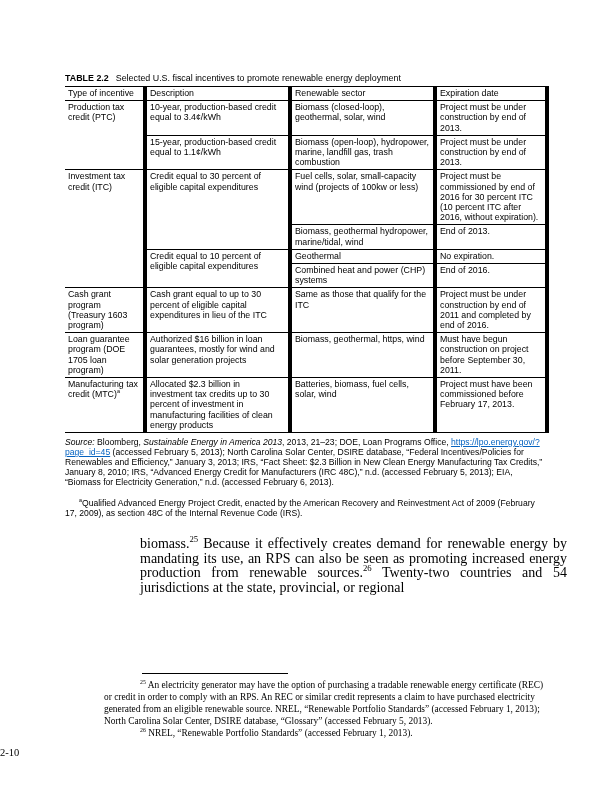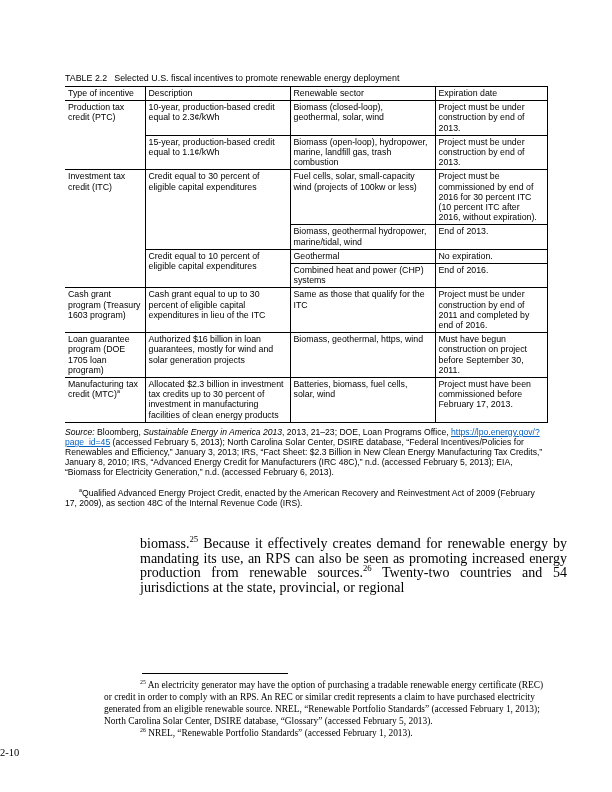--- a/index.html
+++ b/index.html
@@ -3,29 +3,29 @@
 <meta charset="utf-8">
 <style>
   * { margin:0; padding:0; box-sizing:border-box; }
   html,body { background:#ffffff; }
   .page {
     position:relative; width:612px; height:792px; background:#ffffff; color:#000;
     font-family:"Liberation Sans", sans-serif; overflow:hidden;
   }
   .upper { position:absolute; left:65px; top:73px; width:482px; }
   .table-title { font-size:8.9px; line-height:11px; margin-bottom:2px; white-space:nowrap; }
-  .table-title .lbl { font-weight:normal; margin-right:7px; }
+  .table-title .lbl { font-weight:bold; margin-right:7px; }
   table.incentives {
     width:482px; table-layout:fixed; border-collapse:collapse;
     font-size:8.8px; line-height:10.2px;
   }
   th, td {
     text-align:left; font-weight:normal; vertical-align:top;
     padding:1px 4px 2px 3px;
-    border-top:1px solid #000; border-left:1px solid #000; border-right:1px solid #000000;
+    border-top:1px solid #000; border-left:1px solid #000; border-right:4px solid #000000;
   }
   th.c1, td.c1 { border-left:none; }
   tbody tr.last td { border-bottom:1px solid #000; }
   .small { font-size:8.6px; line-height:10px; }
   .src { margin-top:4px; }
   .note { margin-top:13px; }
   .tfn { margin-top:11px; text-indent:14px; }
   i { font-style:italic;margin-top:32px; }
   a.doclink { color:#0563C1; text-decoration:underline; cursor:pointer; }
   sup { font-size:0.62em; vertical-align:super; line-height:0; }
@@ -65,21 +65,21 @@
         <tr>
           <th class="c1">Type of incentive</th>
           <th>Description</th>
           <th>Renewable sector</th>
           <th>Expiration date</th>
         </tr>
       </thead>
       <tbody>
         <tr>
           <td class="c1" rowspan="2">Production tax credit (PTC)</td>
-          <td>10-year, production-based credit equal to 2.3¢/kWh</td>
+          <td>10-year, production-based credit equal to 3.4¢/kWh</td>
           <td>Biomass (closed-loop), geothermal, solar, wind</td>
           <td>Project must be under construction by end of 2013.</td>
         </tr>
         <tr>
           <td>15-year, production-based credit equal to 1.1¢/kWh</td>
           <td>Biomass (open-loop), hydropower, marine, landfill gas, trash combustion</td>
           <td>Project must be under construction by end of 2013.</td>
         </tr>
         <tr>
           <td class="c1" rowspan="4">Investment tax credit (ITC)</td>

